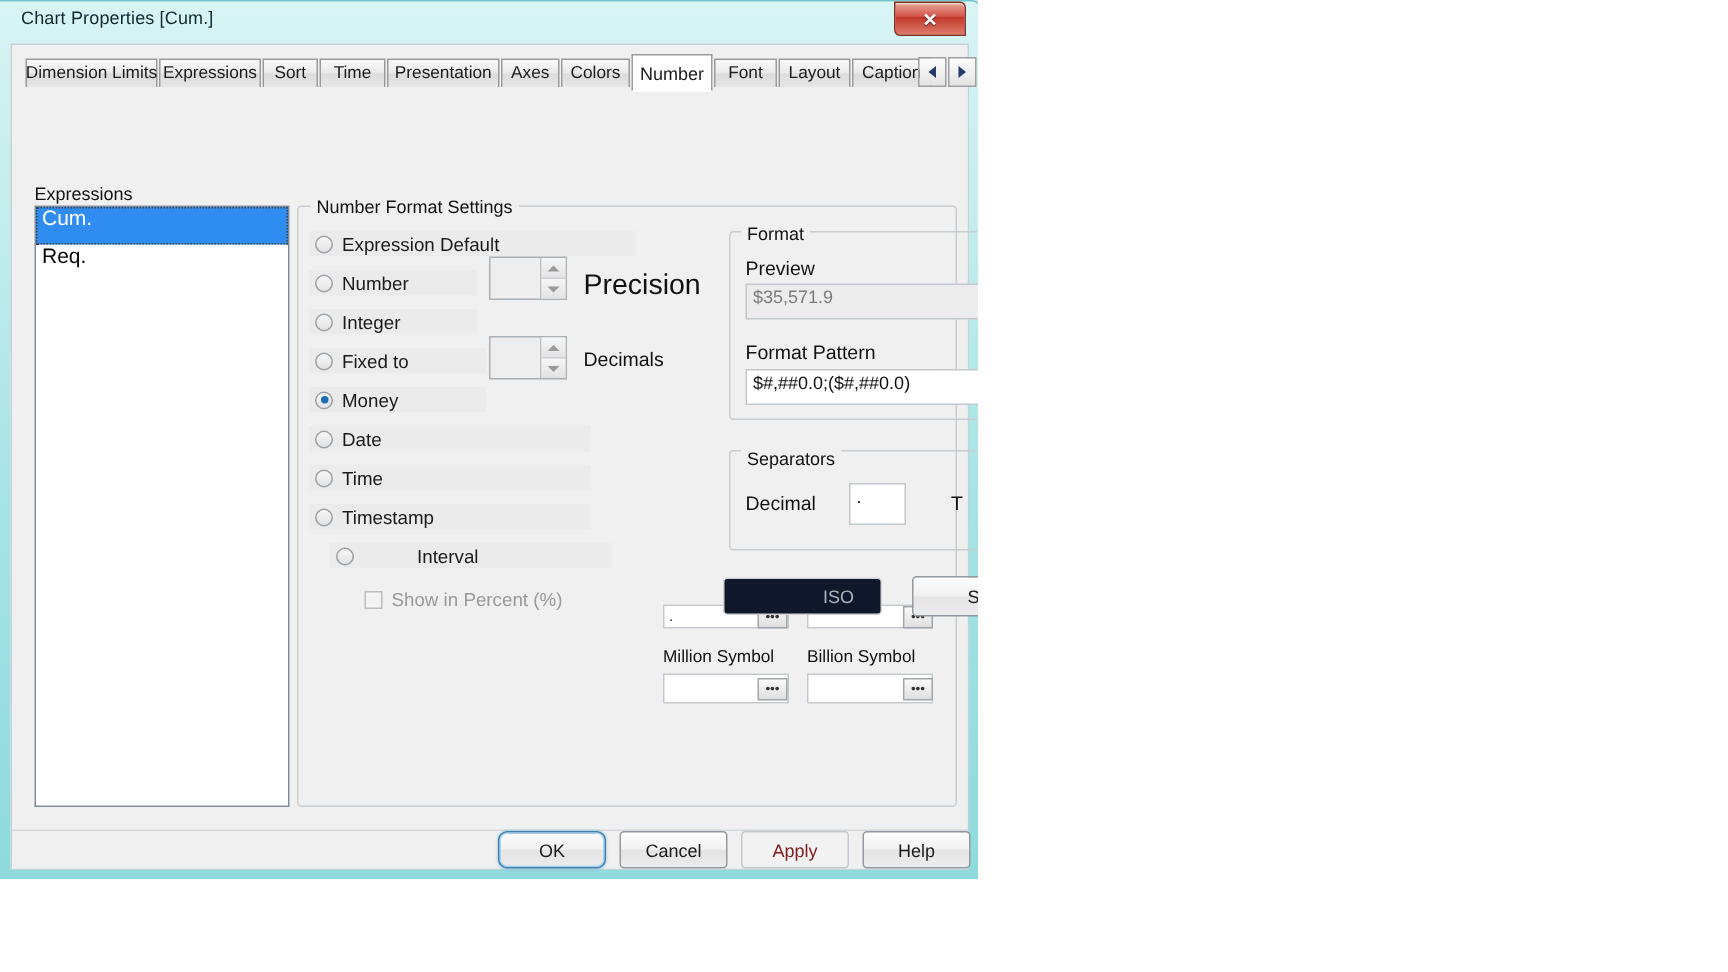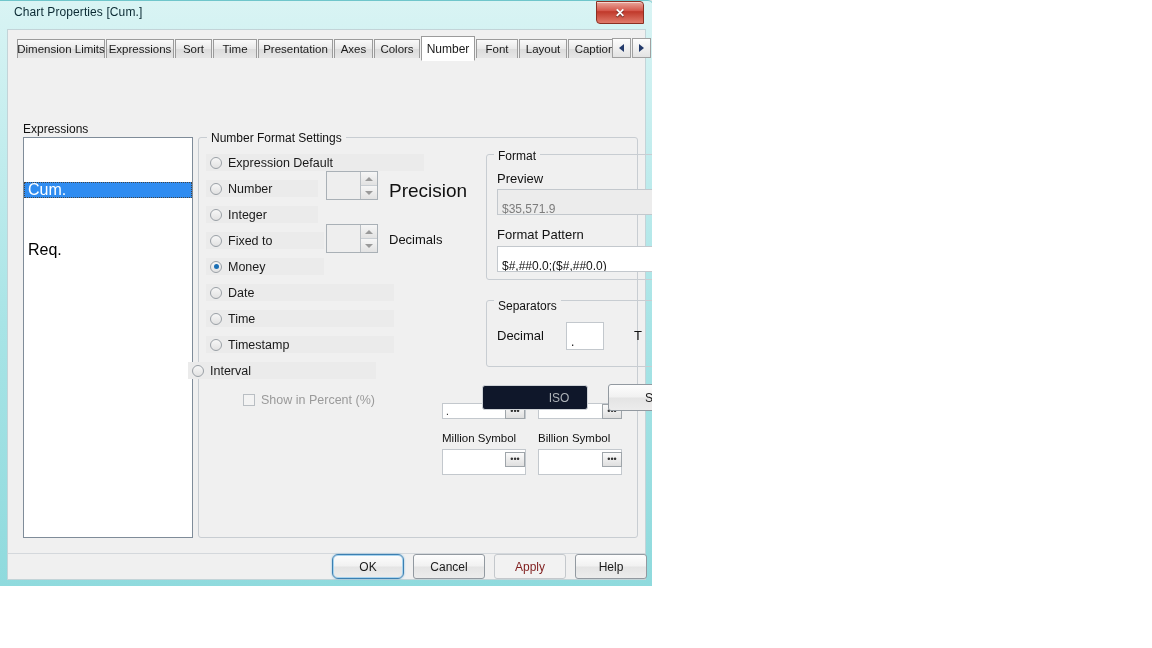--- a/index.html
+++ b/index.html
@@ -46,22 +46,22 @@
   .arr-l{border-top:4px solid transparent;border-bottom:4px solid transparent;border-right:5px solid #233a6b;}
   .arr-r{border-top:4px solid transparent;border-bottom:4px solid transparent;border-left:5px solid #233a6b;}
 
   
   .page{position:absolute;left:0;top:28px;width:637px;height:495px;background:#f0f0f0;}
 
   .lbl{position:absolute;font-size:12px;color:#111;white-space:nowrap;}
 
   .listbox{position:absolute;left:15px;top:79px;width:170px;height:401px;
            background:#fff;border:1px solid #7f8c99;box-sizing:border-box;}
-  .lb-item{height:16px;line-height:15px;font-size:16px;padding-left:4px;color:#000;
-           cursor:pointer;margin-top:44px;}
+  .lb-item{height:25px;line-height:15px;font-size:14px;padding-left:4px;color:#000;
+           cursor:pointer;}
   .lb-item.sel{background:#2f8cf0;color:#fff;outline:1px dotted #444;outline-offset:-1px;}
 
   
   .group{position:absolute;border:1px solid #c8cdd2;border-radius:3px;box-sizing:border-box;}
   .group-title{position:absolute;font-size:12px;color:#111;background:#f0f0f0;
                padding:0 4px;white-space:nowrap;}
 
   
   .radio-row{position:absolute;height:17px;background:#ebebeb;display:flex;align-items:center;}
   .radio{width:12px;height:12px;border-radius:50%;box-sizing:border-box;
@@ -84,21 +84,21 @@
   .spin-b{flex:1;background:linear-gradient(180deg,#f6f6f6,#e2e2e2);
           display:flex;align-items:center;justify-content:center;cursor:pointer;}
   .spin-b+.spin-b{border-top:1px solid #c9ced3;}
   .tri-u{width:0;height:0;border-left:4px solid transparent;border-right:4px solid transparent;
          border-bottom:4px solid #9a9a9a;}
   .tri-d{width:0;height:0;border-left:4px solid transparent;border-right:4px solid transparent;
          border-top:4px solid #9a9a9a;}
 
   
   .field{position:absolute;box-sizing:border-box;border:1px solid #c3c8cd;background:#fff;
-         font-size:12px;color:#111;padding:12px 4px;white-space:nowrap;overflow:hidden;}
+         font-size:12px;color:#111;padding:1px 4px;white-space:nowrap;overflow:hidden;}
   .field.ro{background:#ececec;color:#7c7c7c;}
 
   .dotbtn{position:absolute;width:20px;height:15px;box-sizing:border-box;
           border:1px solid #9fa5aa;background:linear-gradient(180deg,#fbfbfb,#dfdfdf);
           font-size:9px;color:#333;display:flex;align-items:center;justify-content:center;
           cursor:pointer;line-height:5px;}
 
   .btn{position:absolute;box-sizing:border-box;height:25px;
        border:1px solid #9299a0;border-radius:3px;
        background:linear-gradient(180deg,#fdfdfd 0%,#f1f1f1 48%,#e4e4e4 52%,#ececec 100%);
@@ -206,21 +206,21 @@
         <span class="radio-lbl">Date</span>
       </div>
       <div class="radio-row" style="left:198px;top:252px;width:188px;">
         <span class="radio"></span>
         <span class="radio-lbl">Time</span>
       </div>
       <div class="radio-row" style="left:198px;top:278px;width:188px;">
         <span class="radio"></span>
         <span class="radio-lbl">Timestamp</span>
       </div>
-      <div class="radio-row" style="left:180px;top:304px;width:188px;">
+      <div class="radio-row" style="left:212px;top:304px;width:188px;gap:36px;">
         <span class="radio"></span>
         <span class="radio-lbl">Interval</span>
       </div>
 
       <div class="chk-row" style="left:198px;top:335px;">
         <span class="chkbox"></span>
         <span class="chk-lbl">Show in Percent (%)</span>
       </div>
 
       <div class="spin" style="left:318px;top:113px;">

